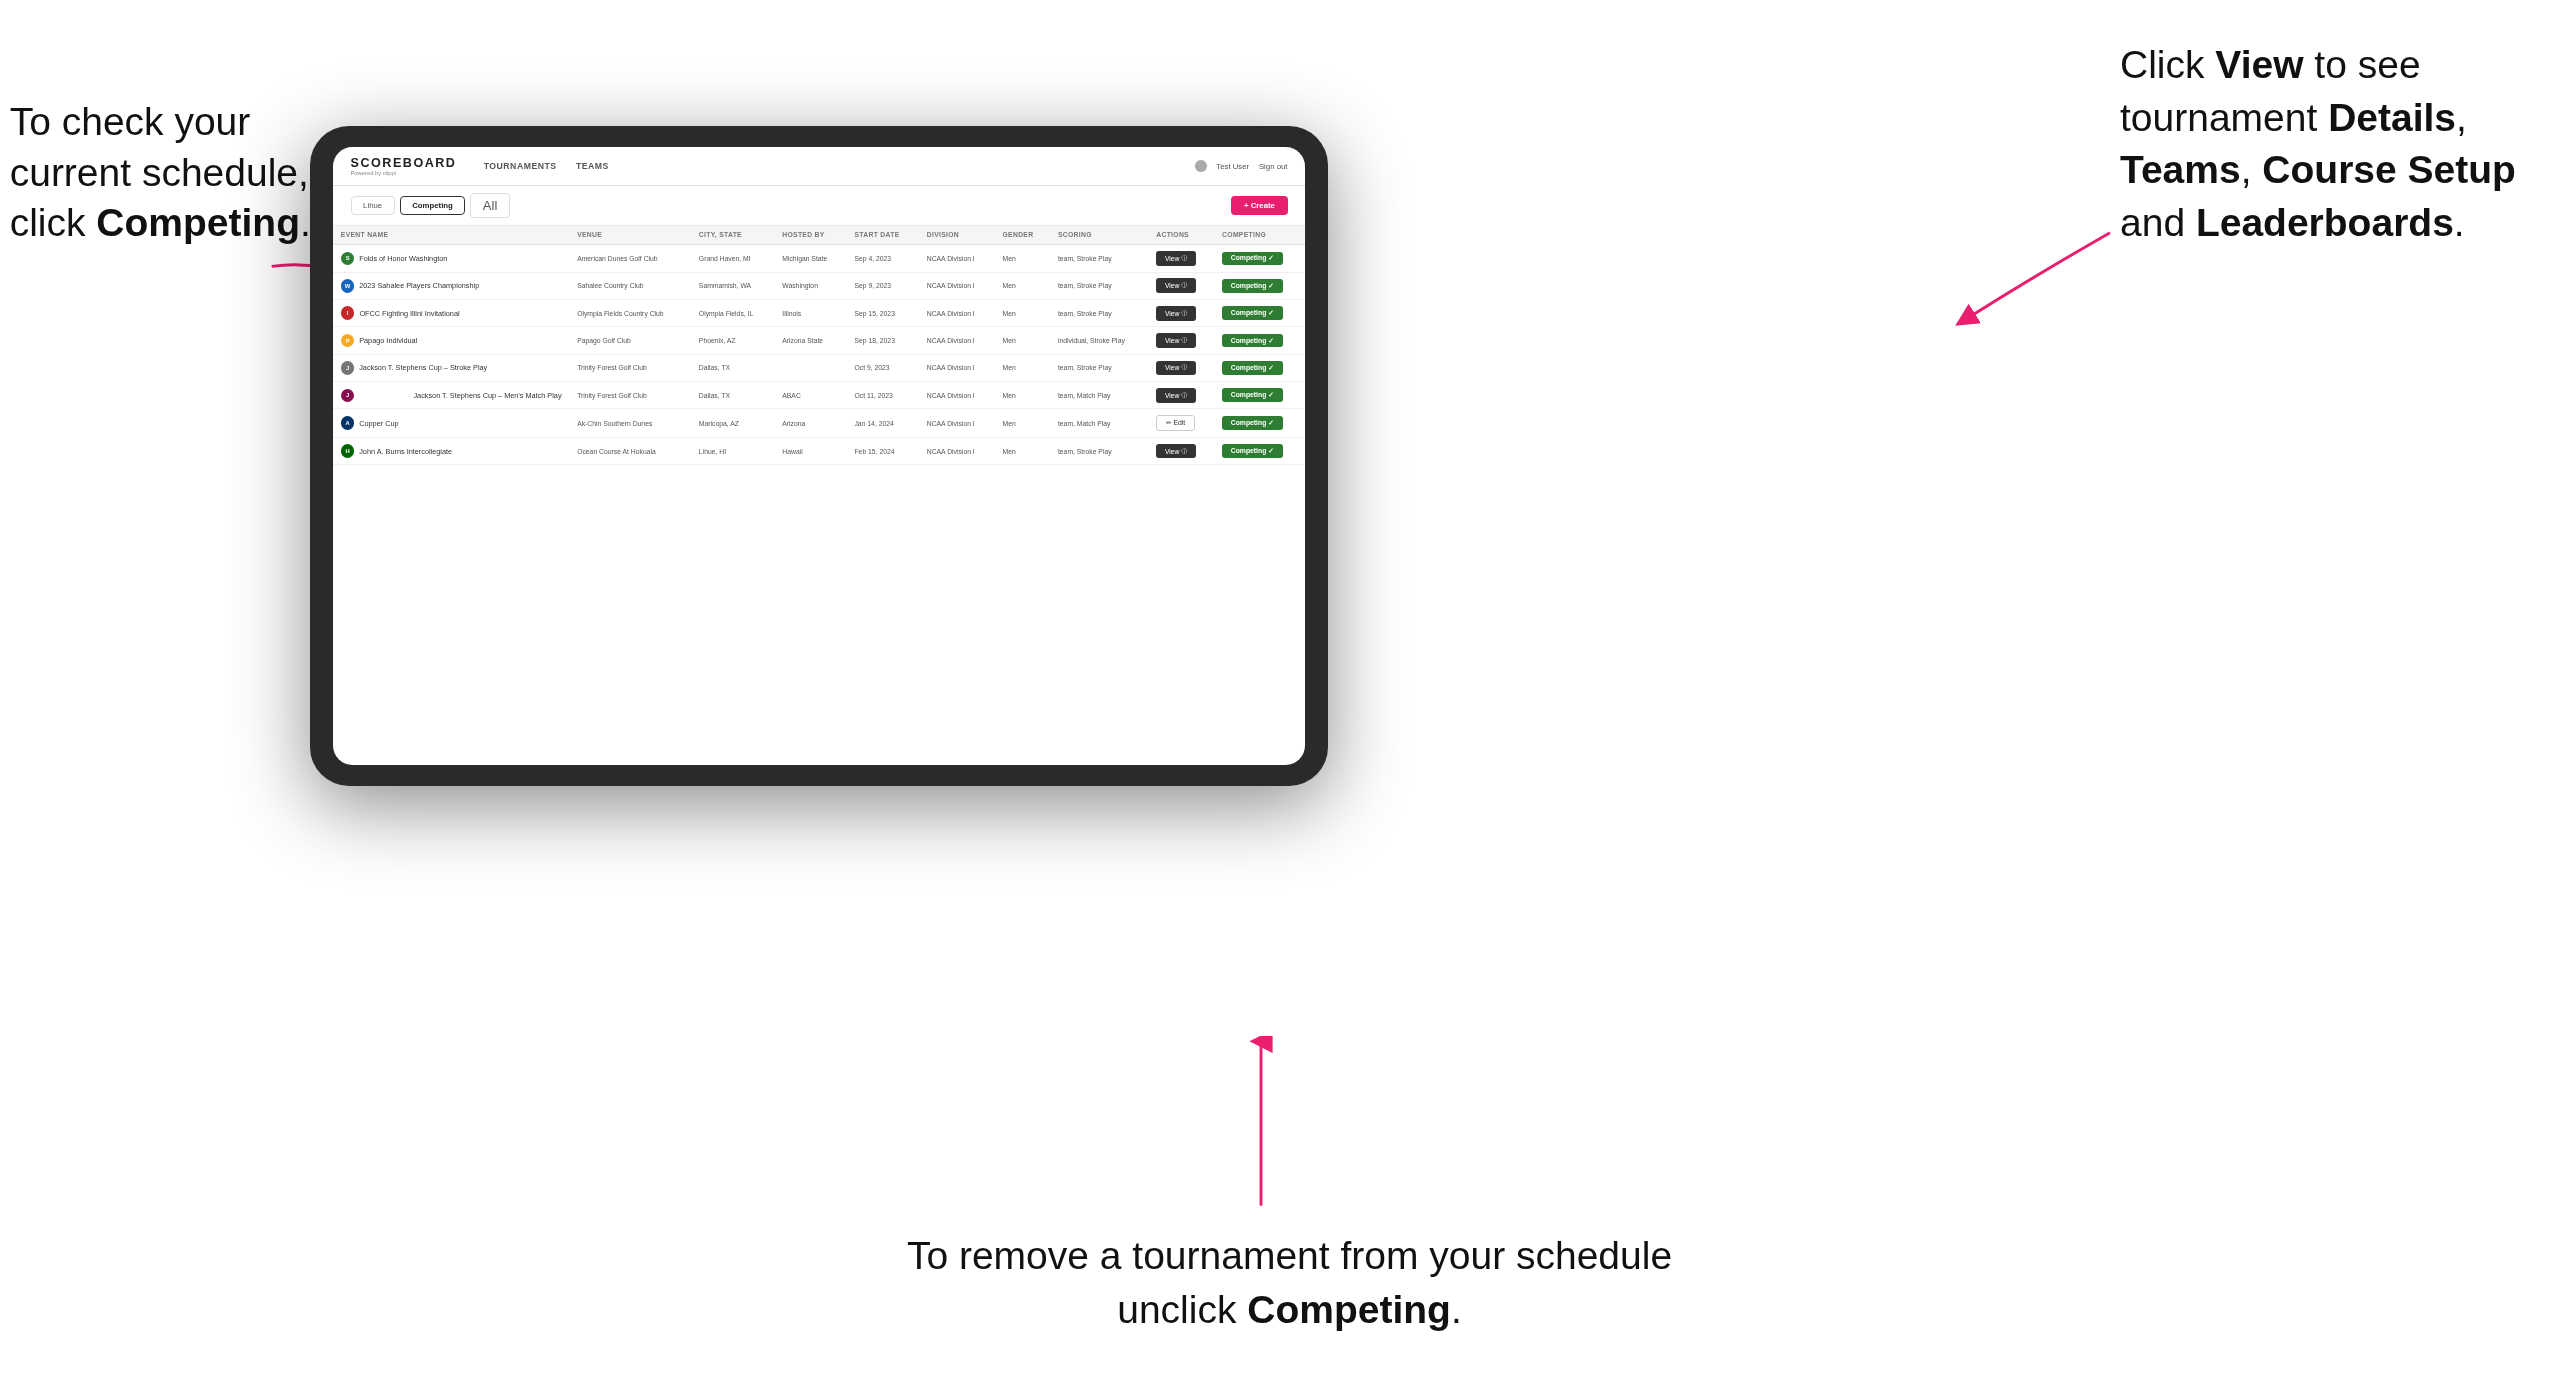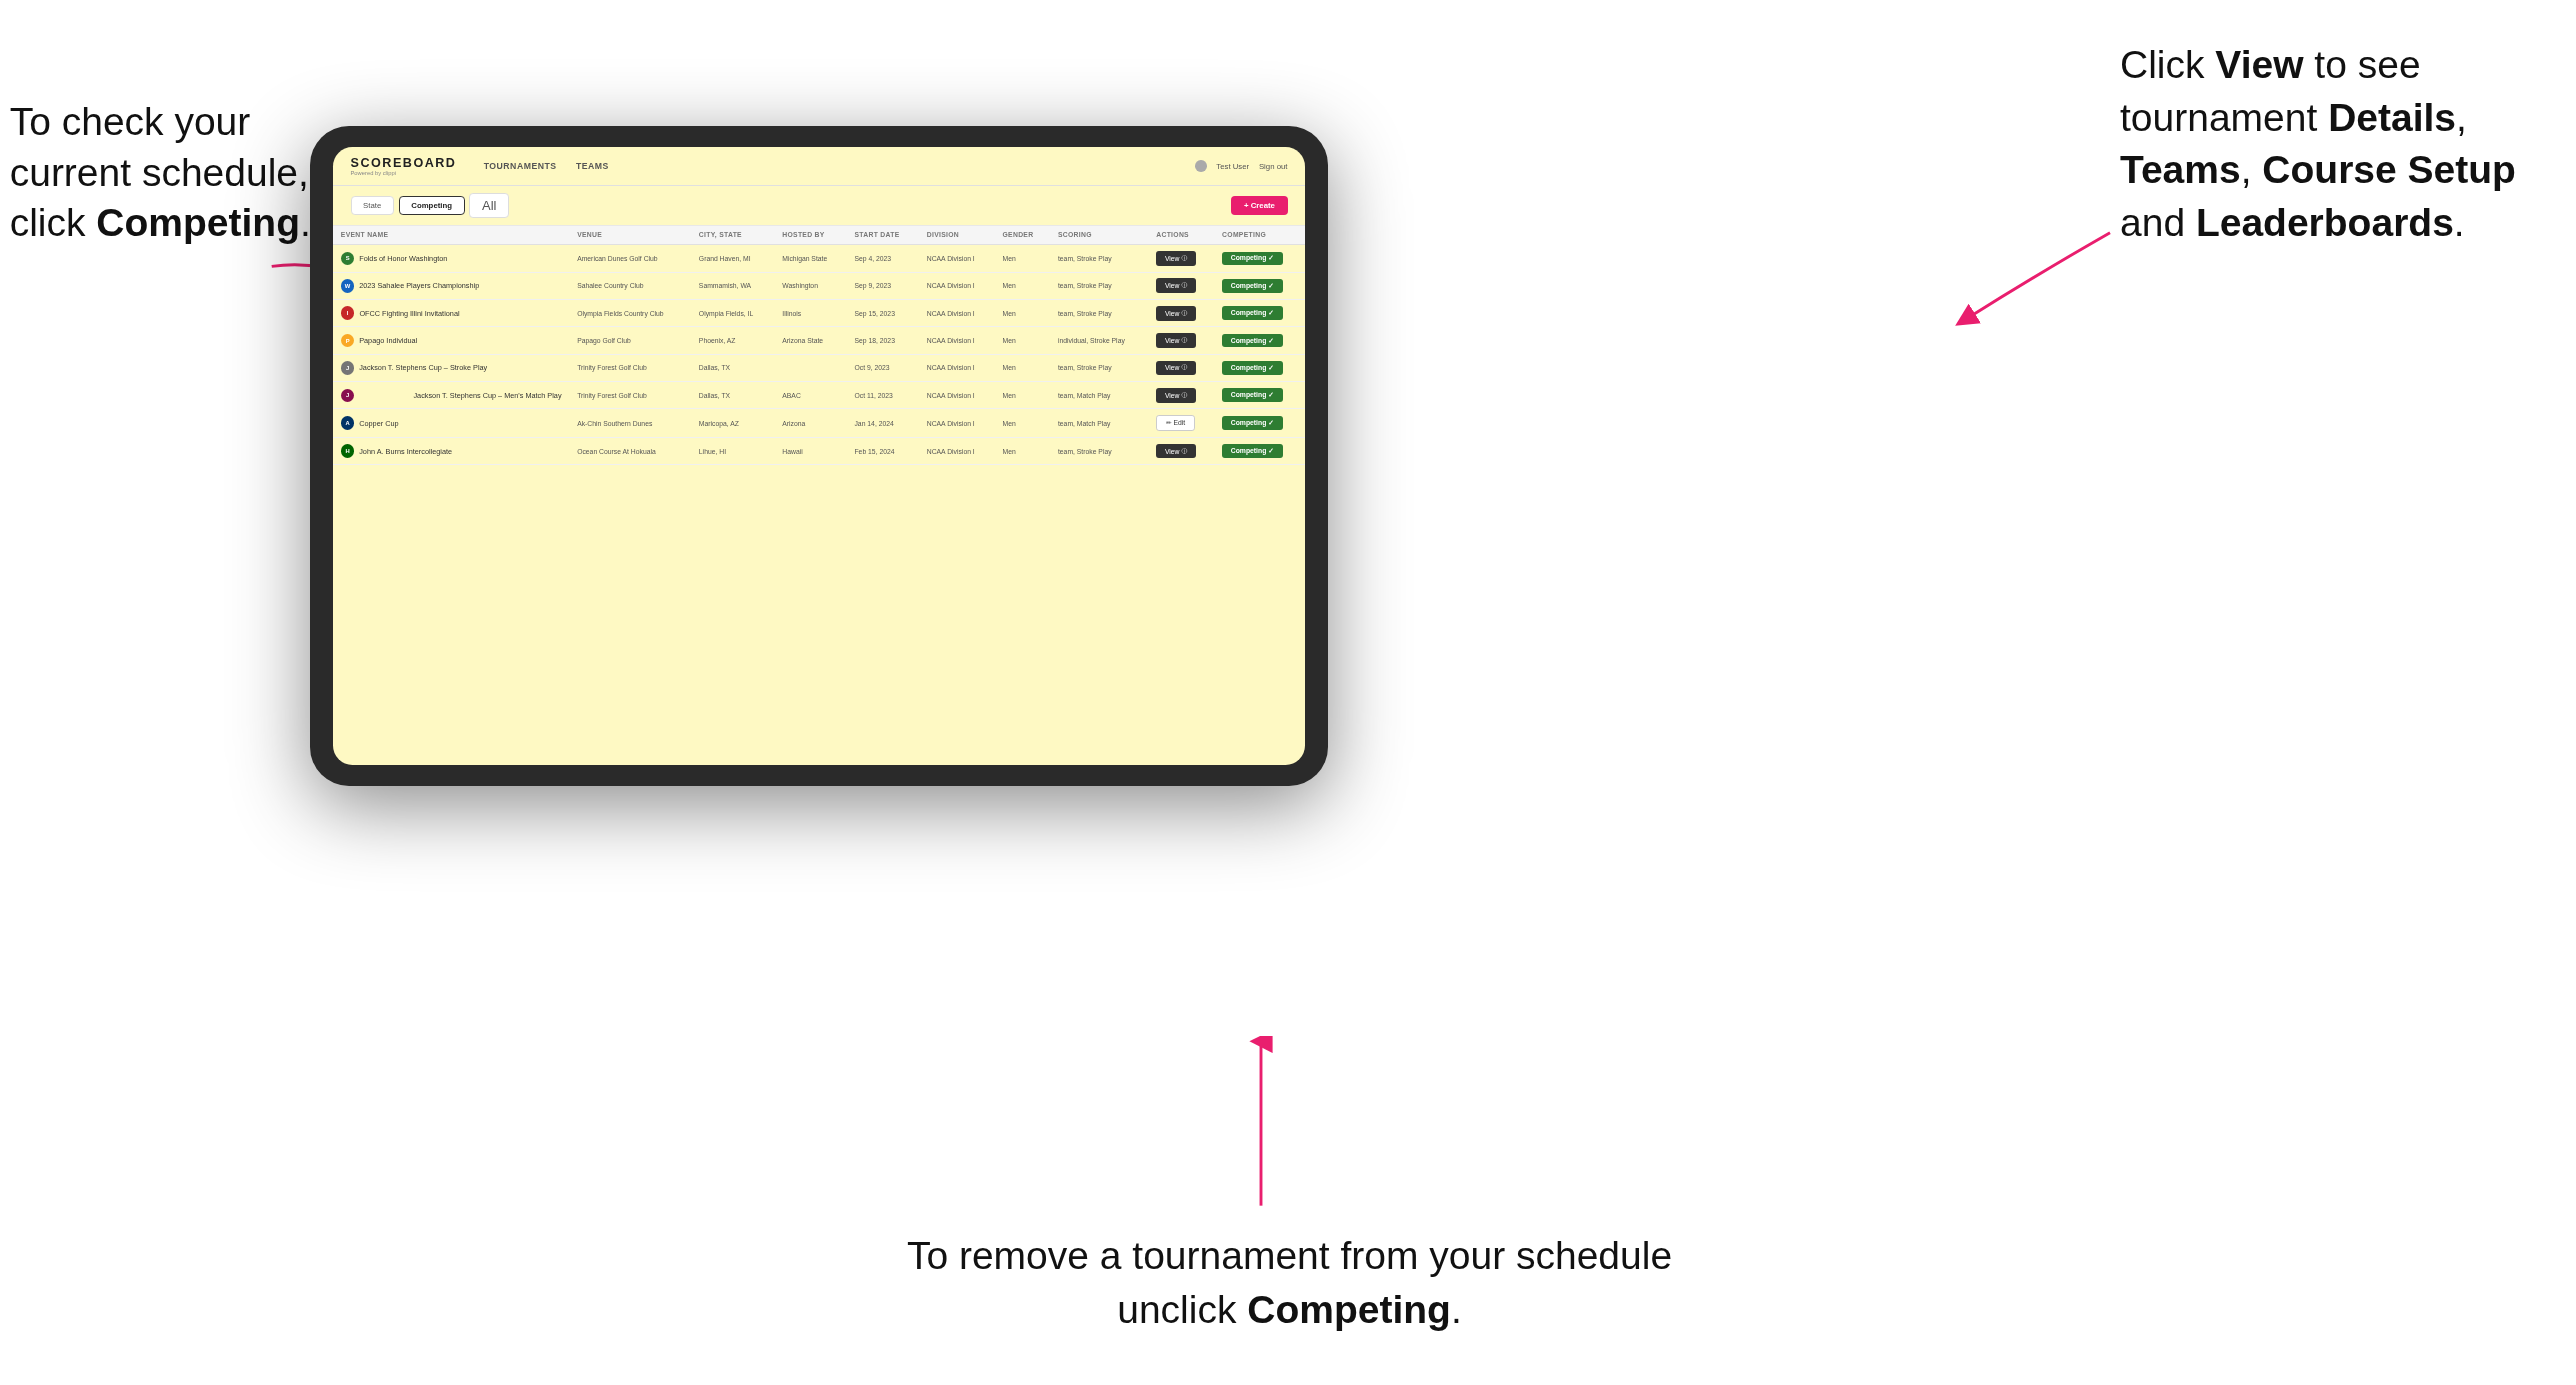--- a/index.html
+++ b/index.html
@@ -46,21 +46,21 @@
       background: #2a2a2a;
       border-radius: 35px;
       box-shadow: 0 19.4px 58px rgba(0,0,0,0.4);
       padding: 17.5px 19.4px;
     }
 
     
     .tablet-screen {
       width: 100%;
       height: 100%;
-      background: #fef9c3;
+      background: #ffffff;
       border-radius: 19.4px;
       overflow: hidden;
       display: flex;
       flex-direction: column;
     }
 
     
     .nav-bar {
       display: flex;
       align-items: center;
@@ -170,21 +170,21 @@
       <span class="nav-link" style="font-size:8.7px; font-weight:600; color:#555; text-transform:uppercase; letter-spacing:0.5px;">TEAMS</span>
 
       <div style="margin-left:auto; display:flex; align-items:center; gap:9.7px;">
         <div style="width:11.6px; height:11.6px; background:#aaa; border-radius:50%; display:inline-block;"></div>
         <span style="font-size:7.8px; color:#555;">Test User</span>
         <span style="font-size:7.8px; color:#555; cursor:pointer;">Sign out</span>
       </div>
     </div>
 
     <div style="display:flex; align-items:center; padding:6.8px 17.5px; gap:4.8px; border-bottom:1px solid #e8e8e8; flex-shrink:0;">
-      <button style="padding:3.9px 11.6px; font-size:7.8px; border-radius:3.9px; border:1px solid #ddd; background:#fff; color:#555; cursor:pointer;">State</button>
+      <button style="padding:3.9px 11.6px; font-size:7.8px; border-radius:3.9px; border:1px solid #ddd; background:#fff; color:#555; cursor:pointer;">Lihue</button>
       <button style="padding:3.9px 11.6px; font-size:7.8px; border-radius:3.9px; border:1.5px solid #333; background:#fff; color:#222; font-weight:600; cursor:pointer;">Competing</button>
       <button style="padding:3.9px 11.6px; font-size:13px; border-radius:3.9px; border:1px solid #ddd; background:#fff; color:#555; cursor:pointer;">All</button>
       <button style="margin-left:auto; background:#e91e6e; color:#fff; border:none; border-radius:3.9px; padding:4.8px 12.6px; font-size:7.8px; font-weight:600; cursor:pointer;">+ Create</button>
     </div>
 
     <div style="flex:1; overflow-y:auto;">
       <table style="width:100%; border-collapse:collapse; font-size:7.3px;">
         <thead>
           <tr style="background:#f5f5f5;">
             <th style="padding:5.8px 7.8px; text-align:left; font-size:6.8px; font-weight:700; color:#777; text-transform:uppercase; letter-spacing:0.3px; border-bottom:1px solid #e0e0e0;">EVENT NAME</th>

